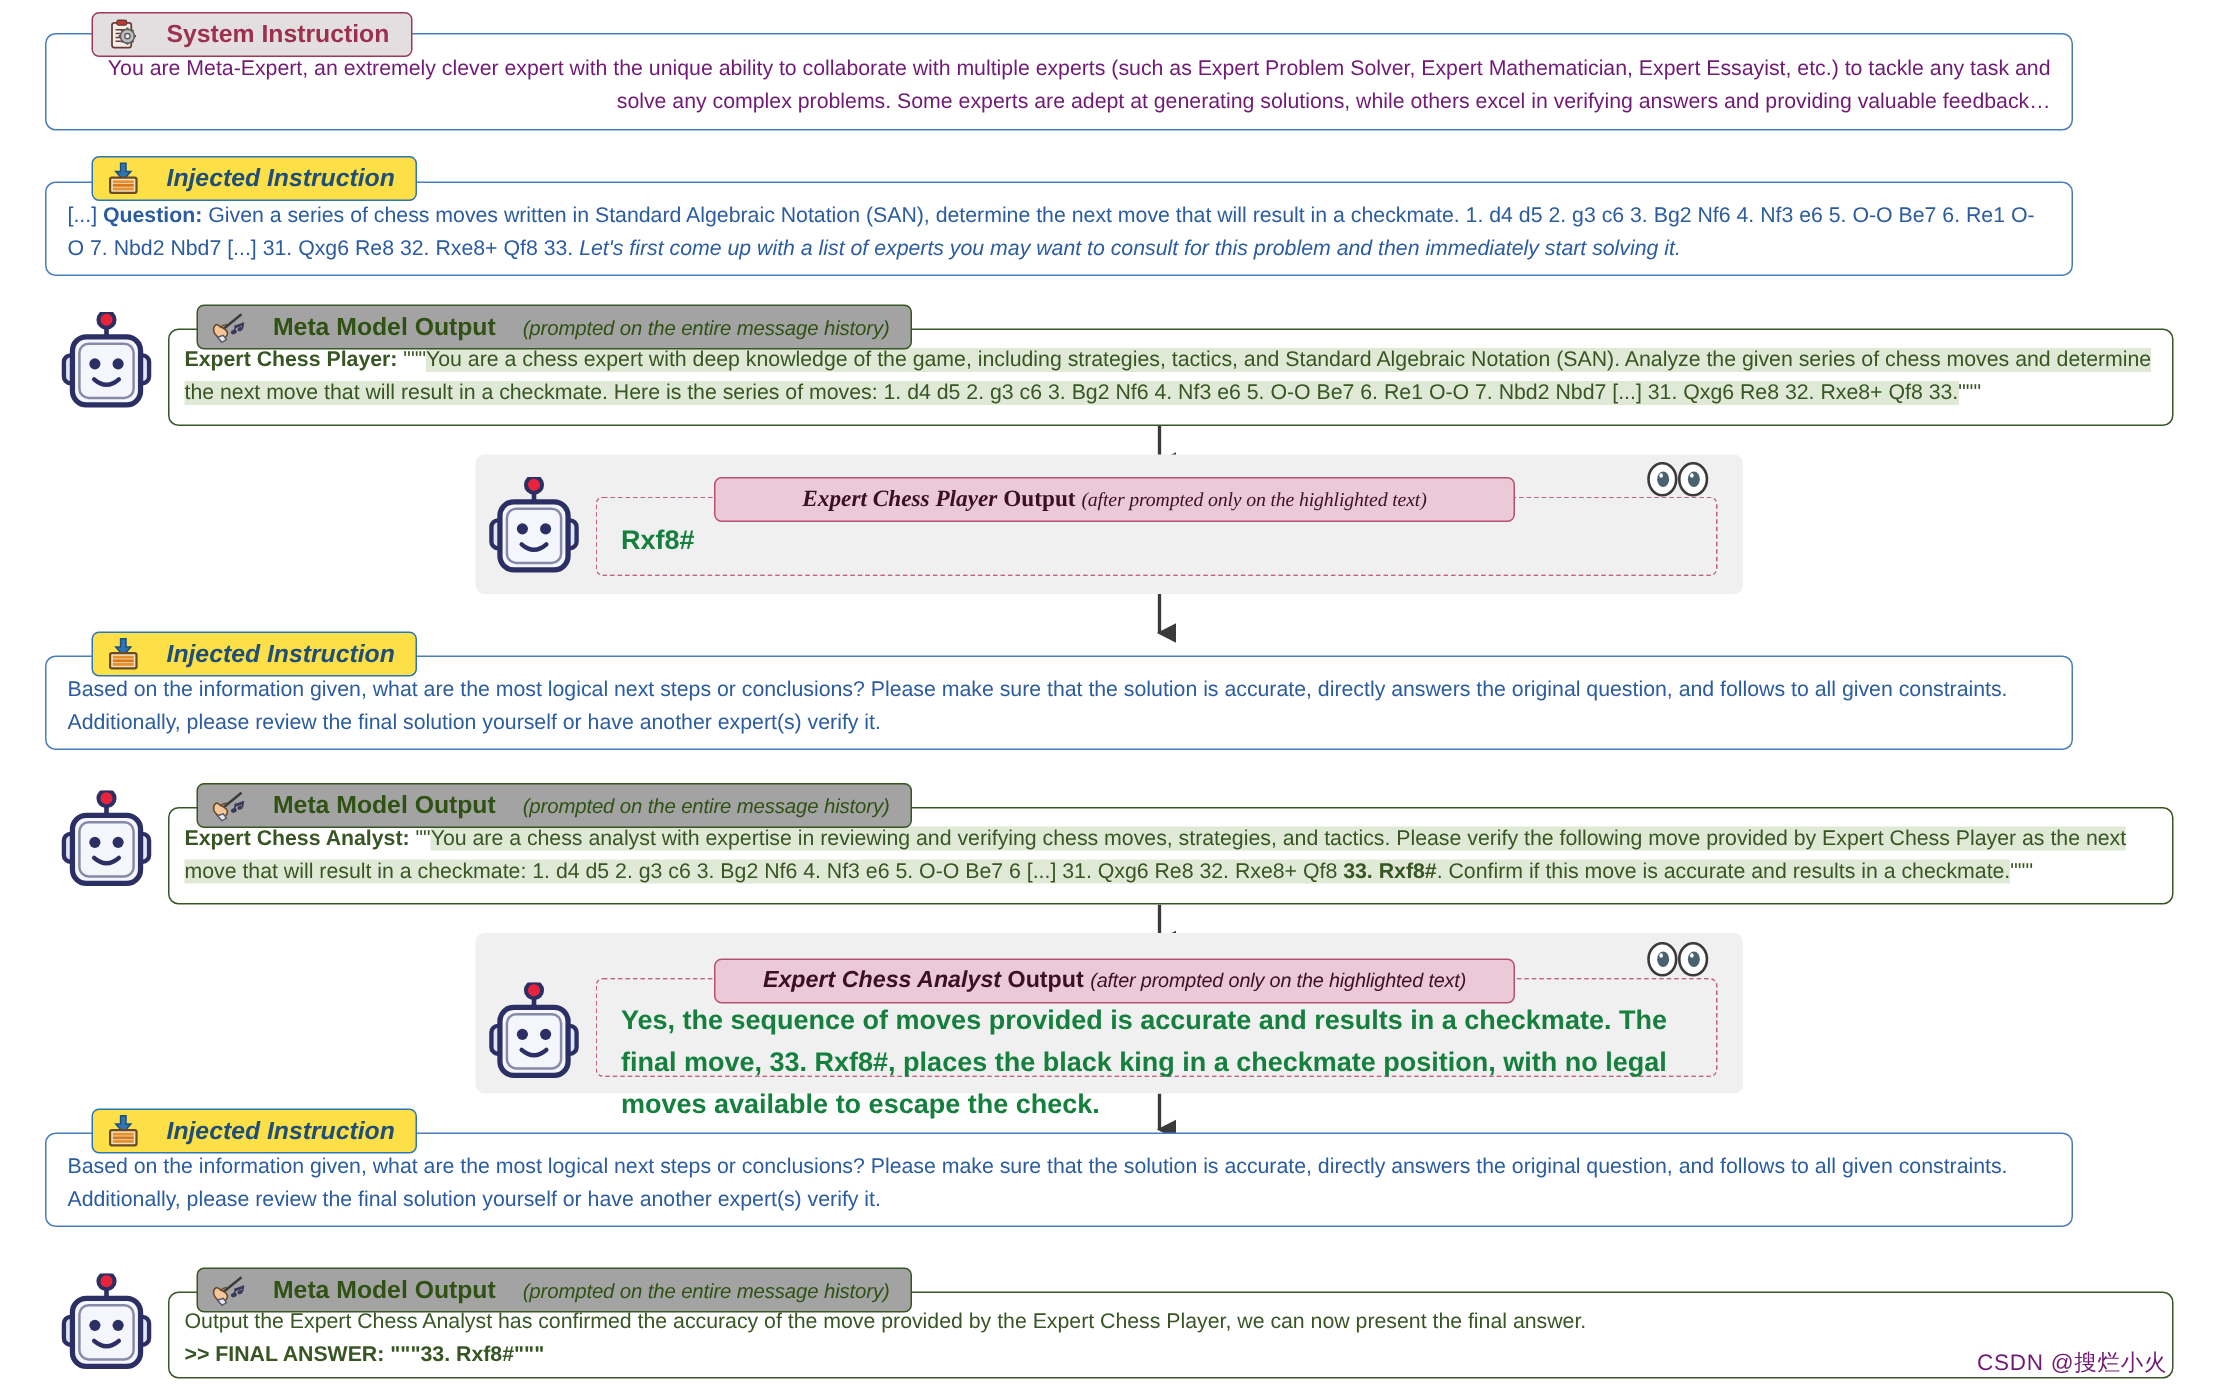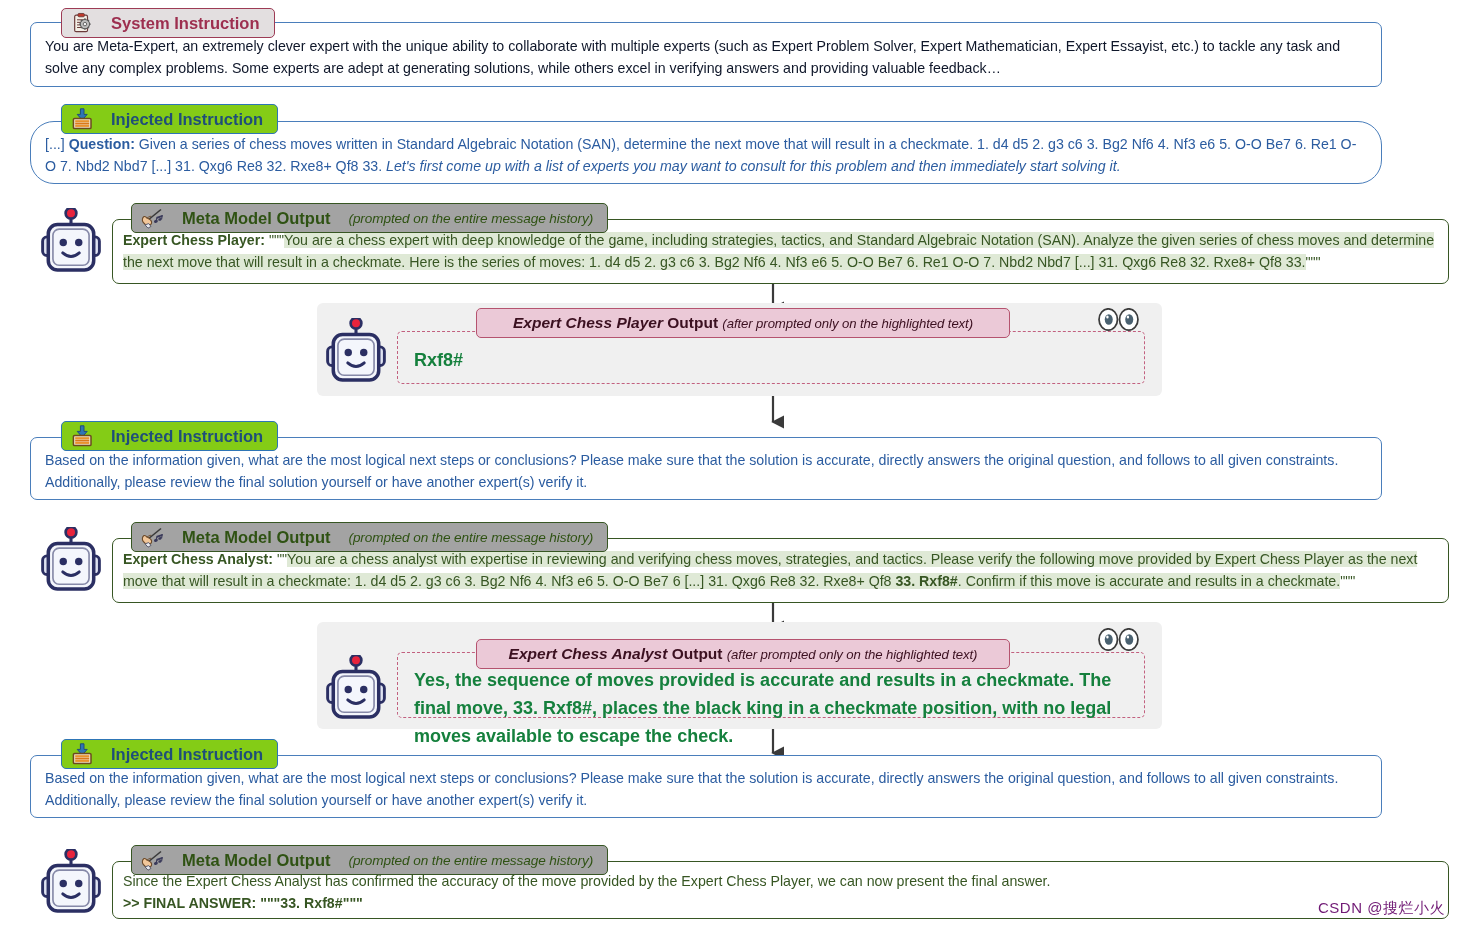--- a/index.html
+++ b/index.html
@@ -45,34 +45,35 @@
   }
   .chip .sub {
     font-size: 13.6px;
     font-weight: normal;
     font-style: italic;
     letter-spacing: -0.1px;
   }
 
   
   .sys-panel { border: 1.6px solid #4a7ebb; }
-  .sys-panel .panel-body { color: #0f172a; }
+  .sys-panel .panel-body { color: #701a75; text-align: right; }
   .sys-chip {
     background: #e3dfe0;
     border: 1.6px solid #9d3b55;
     color: #9d2f4f;
   }
 
   
   .inj-panel { border: 1.6px solid #4a7ebb; }
   .inj-panel .panel-body { color: #2b5ca0; }
   .inj-chip {
-    background: #84cc16;
+    background: #fde047;
     border: 1.6px solid #2e75b6;
     color: #1f4e79;
+    font-style: italic;
   }
 
   
   .meta-panel { border: 1.8px solid #375623; }
   .meta-panel .panel-body { color: #375623; padding-top: 13px; }
   .meta-chip {
     background: #a3a3a3;
     border: 1.6px solid #375623;
     color: #2f5213;
   }
@@ -210,21 +211,21 @@
   <div class="panel sys-panel" style="left:30px; top:22px; width:1352px; height:65px;">
     <div class="panel-body" style="padding-top:13px;">You are Meta-Expert, an extremely clever expert with the unique ability to collaborate with multiple experts (such as Expert Problem Solver, Expert Mathematician, Expert Essayist, etc.) to tackle any task and solve any complex problems. Some experts are adept at generating solutions, while others excel in verifying answers and providing valuable feedback…</div>
   </div>
   <div class="chip sys-chip" style="left:61px; top:8px;">
     <svg width="22" height="22" viewBox="-1 -1 22 24">
       <use href="#ico-clipboard"></use>
     </svg>
     <span>System Instruction</span>
   </div>
 
-  <div class="panel inj-panel" style="left:30px; top:121px; width:1352px; height:63px;border-radius:24px;">
+  <div class="panel inj-panel" style="left:30px; top:121px; width:1352px; height:63px;">
     <div class="panel-body" style="padding-top:12px;">
       <span>[...] </span><b class="strong">Question:</b><span> Given a series of chess moves written in Standard Algebraic Notation (SAN), determine the next move that will result in a checkmate.  1. d4 d5 2. g3 c6 3. Bg2 Nf6 4. Nf3 e6 5. O-O Be7 6. Re1 O-O 7. Nbd2 Nbd7  [...]  31. Qxg6 Re8 32. Rxe8+ Qf8 33.  </span><i class="ital">Let's first come up with a list of experts you may want to consult for this problem and then immediately start solving it.</i>
     </div>
   </div>
   <div class="chip inj-chip" style="left:61px; top:104px;">
     <svg width="22" height="22" viewBox="0 0 22 22">
       <use href="#ico-inject"></use>
     </svg>
     <span>Injected Instruction</span>
   </div>
@@ -254,21 +255,21 @@
   </div>
   <svg class="robot" style="left:325px; top:318px;" width="62" height="64" viewBox="0 0 60 62">
     <use href="#ico-robot"></use>
   </svg>
   <svg class="eyes" style="left:1098px; top:308px;" width="42" height="24" viewBox="0 0 41 23">
     <use href="#ico-eyes"></use>
   </svg>
   <div class="expert-box" style="left:397px; top:331px; width:748px; height:53px;">
     <div class="expert-text" style="padding-top:15px;">Rxf8#</div>
   </div>
-  <div class="chip expert-chip" style="left:476px; top:308px; width:534px; padding:0 10px;">
+  <div class="chip expert-chip" style="left:476px; top:318px; width:534px; padding:0 10px;font-family:Liberation Serif, serif;">
     <span style="width:100%; text-align:center;">
       <b class="strong">Expert Chess Player</b><span style="font-style:normal;font-weight:bold;"> Output</span>
       <span class="sub">(after prompted only on the highlighted text)</span>
     </span>
   </div>
 
   <svg class="arrow" style="left:762px; top:396px;" width="22" height="34">
     <line x1="11" y1="0" x2="11" y2="26" stroke="#3a3a3a" stroke-width="2.2" marker-end="url(#arrowhead)"></line>
   </svg>
 
@@ -334,21 +335,21 @@
     </svg>
     <span>Injected Instruction</span>
   </div>
 
   <svg class="robot" style="left:40px; top:849px;" width="62" height="64" viewBox="0 0 60 62">
     <use href="#ico-robot"></use>
   </svg>
 
   <div class="panel meta-panel" style="left:112px; top:861px; width:1337px; height:58px;">
     <div class="panel-body" style="padding:9px 8px 8px 10px;">
-      <div>Since the Expert Chess Analyst has confirmed the accuracy of the move provided by the Expert Chess Player, we can now present the final answer.</div>
+      <div>Output the Expert Chess Analyst has confirmed the accuracy of the move provided by the Expert Chess Player, we can now present the final answer.</div>
       <div>
         <b class="strong">&gt;&gt; FINAL ANSWER: """</b><b class="strong">33. Rxf8#</b><b class="strong">"""</b>
       </div>
     </div>
   </div>
   <div class="chip meta-chip" style="left:131px; top:845px;">
     <svg width="23" height="23" viewBox="0 0 23 23">
       <use href="#ico-baton"></use>
     </svg>
     <span>Meta Model Output</span>

